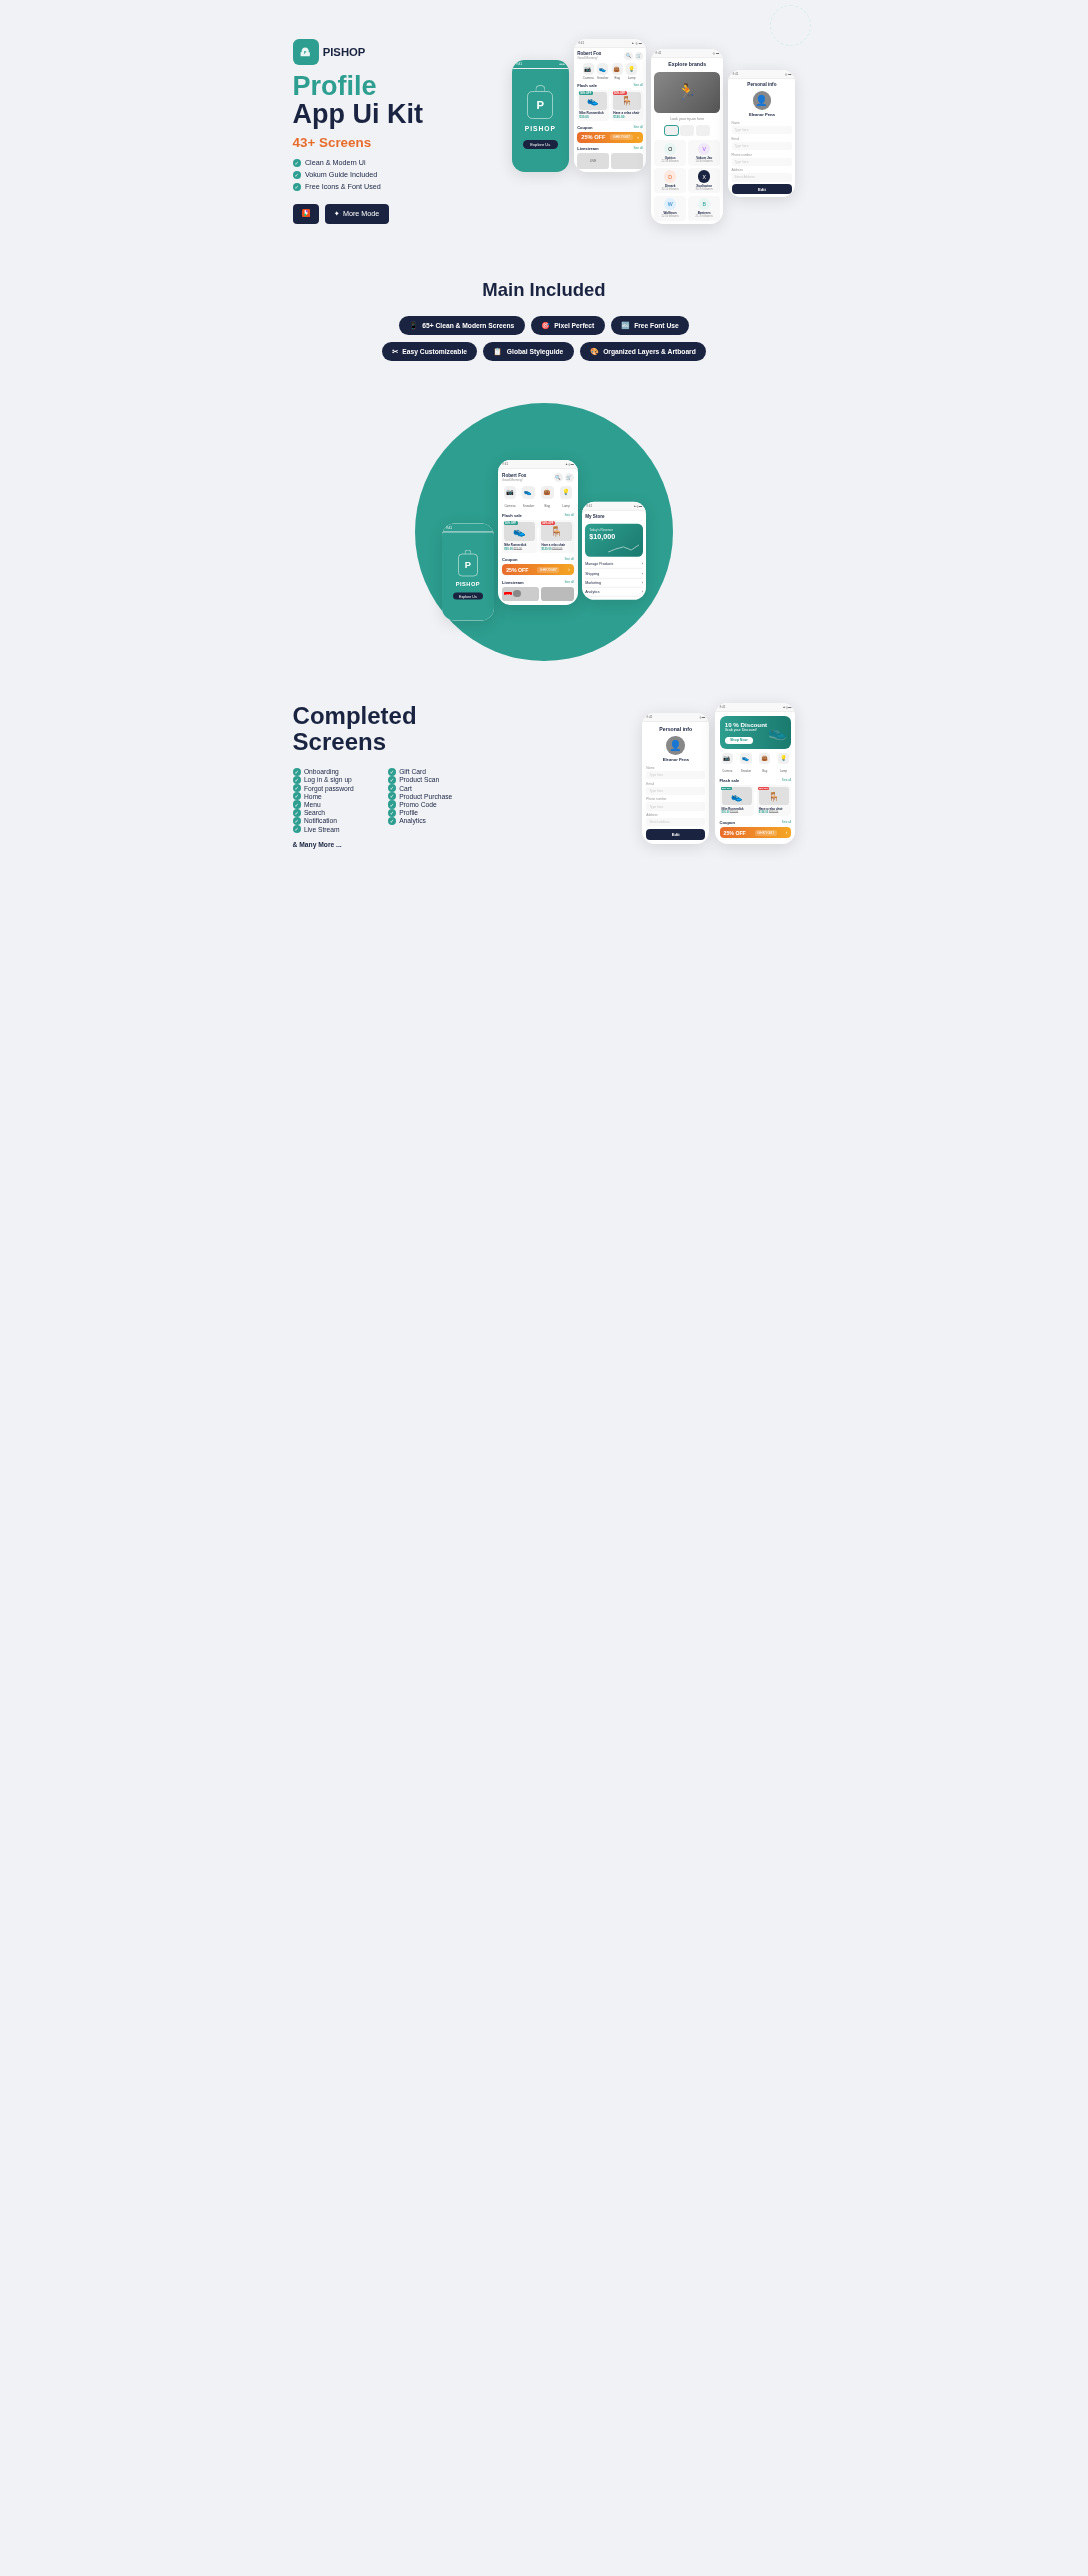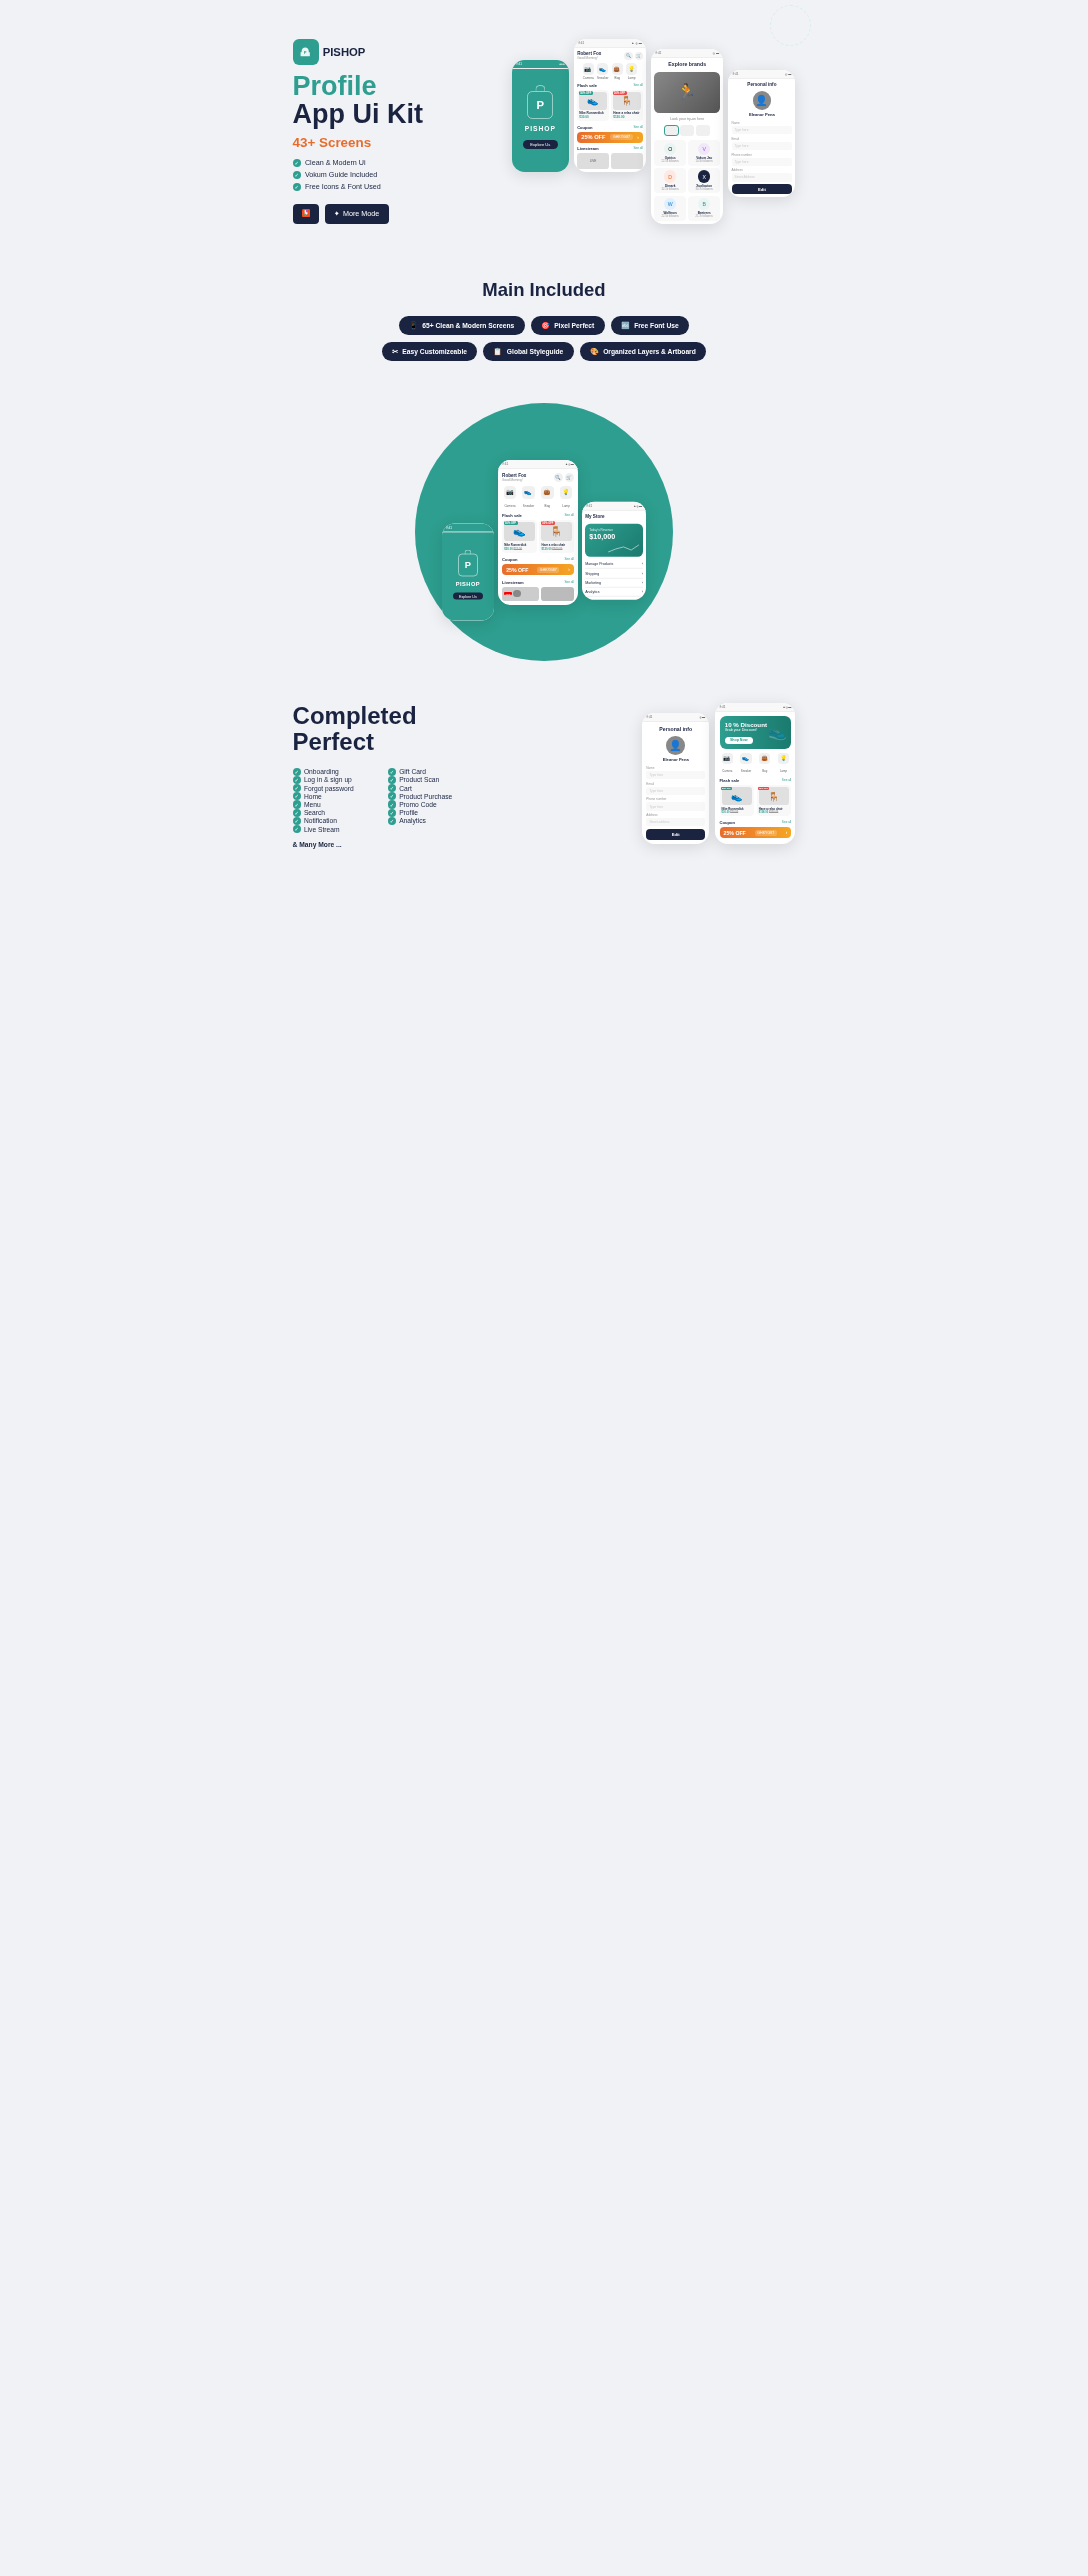--- a/index.html
+++ b/index.html
@@ -908,21 +908,21 @@
             </div>
           </div>
         </div>
 
       </div>
     </div>
   </div>
 
   <div class="completed-section">
     <div class="completed-left">
-      <div class="completed-title">Completed Perfect</div>
+      <div class="completed-title">Completed Screens</div>
       <div class="completed-list">
 
         <div>
           <div class="completed-item">
             <div class="check-dot">✓</div>
             <span>Onboarding</span>
           </div>
           <div class="completed-item">
             <div class="check-dot">✓</div>
             <span>Log in &amp; sign up</span>

